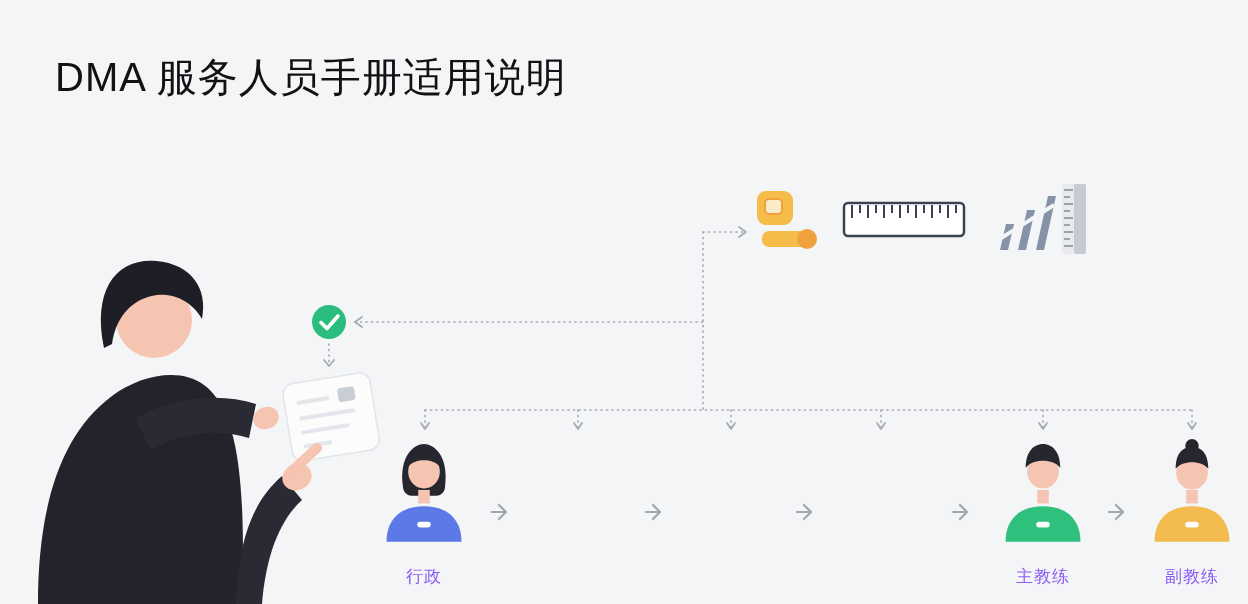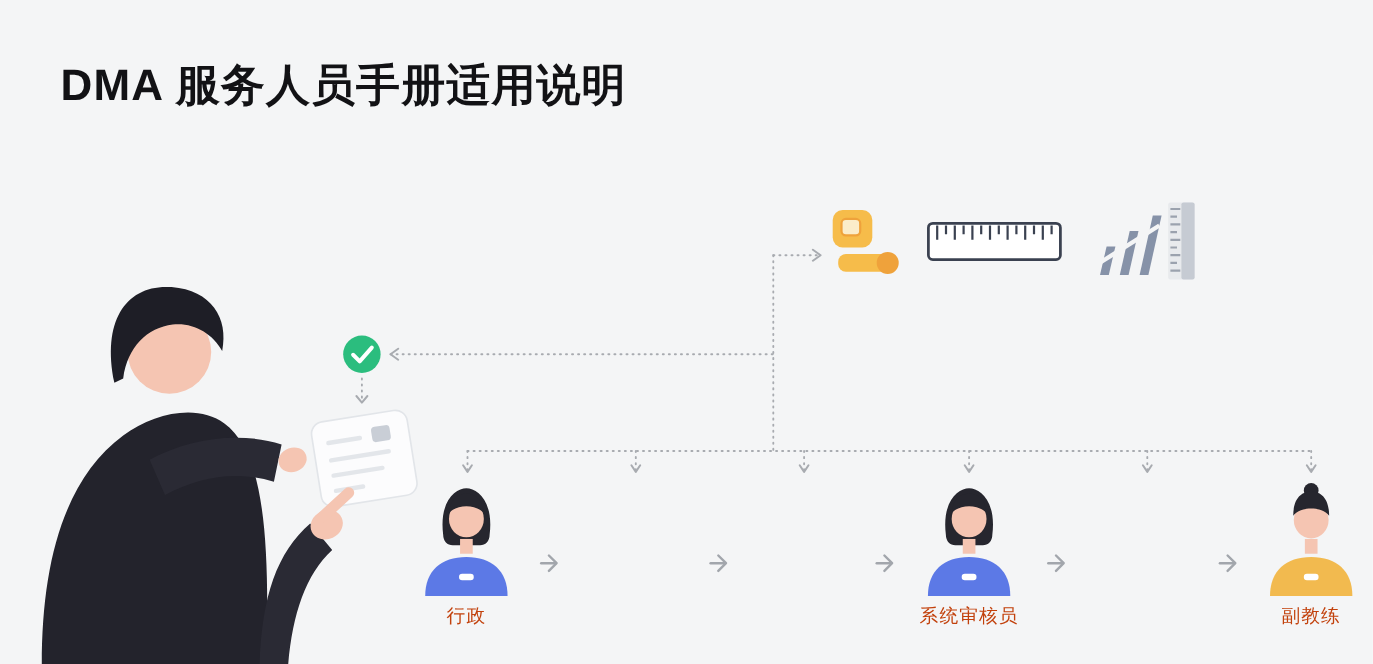--- a/index.html
+++ b/index.html
@@ -3,29 +3,29 @@
 <meta charset="utf-8">
 <style>
   html,body{margin:0;padding:0;}
   .stage{
     position:relative;width:1248px;height:604px;
     background:#F4F5F6;overflow:hidden;
     font-family:"Liberation Sans","DejaVu Sans",sans-serif;
   }
   .page-title{
     position:absolute;left:55px;top:50px;margin:0;
-    font-size:40px;font-weight:700;color:#121215;letter-spacing:1px;
+    font-size:40px;font-weight:400;color:#121215;letter-spacing:1px;
   }
   .scene{position:absolute;left:0;top:0;width:1248px;height:604px;}
   .role{
     position:absolute;top:436px;width:120px;text-align:center;
   }
   .role svg{display:block;margin:0 auto;width:96px;height:106px;}
   .role-label{
-    margin-top:6px;font-size:17px;color:#c2410c;letter-spacing:1px;
+    margin-top:23px;font-size:17px;color:#8b5cf6;letter-spacing:1px;
   }
 </style>
 </head>
 <body>
 
 <div class="stage">
 
   <h1 class="page-title">DMA 服务人员手册适用说明</h1>
 
   <svg class="scene" viewBox="0 0 1248 604">
@@ -134,32 +134,31 @@
       <ellipse cx="50" cy="37" rx="16.5" ry="17.5" fill="#F5C5B2"></ellipse>
       <path fill="#26262E" d="M34,31 C34,18 43,13 50,13 C57,13 66,18 66,31 C59,23 41,23 34,31 Z"></path>
       <path fill="#5C79E6" d="M11,110 C11,86 26,73 50,73 C74,73 89,86 89,110 Z"></path>
       <rect x="43" y="89" width="14" height="6" rx="3" fill="#FFFFFF"></rect>
     </svg>
     <div class="role-label">行政</div>
   </div>
 
 
 
-  <div class="role" style="left:821px">
+
+  <div class="role" style="left:983px">
     <svg viewBox="0 0 100 110">
-      <path fill="#26262E" d="M28,52 C24,20 40,8 50,8 C60,8 76,20 72,52 C72,58 68,62 63,62 L37,62 C32,62 28,58 28,52 Z"></path>
       <rect x="44" y="56" width="12" height="14" fill="#F5C5B2"></rect>
       <ellipse cx="50" cy="37" rx="16.5" ry="17.5" fill="#F5C5B2"></ellipse>
-      <path fill="#26262E" d="M34,31 C34,18 43,13 50,13 C57,13 66,18 66,31 C59,23 41,23 34,31 Z"></path>
-      <path fill="#5C79E6" d="M11,110 C11,86 26,73 50,73 C74,73 89,86 89,110 Z"></path>
+      <path fill="#26262E" d="M32,33 C32,14 42,8 50,8 C58,8 68,14 68,33 C61,23 39,23 32,33 Z"></path>
+      <path fill="#2EC07C" d="M11,110 C11,86 26,73 50,73 C74,73 89,86 89,110 Z"></path>
       <rect x="43" y="89" width="14" height="6" rx="3" fill="#FFFFFF"></rect>
     </svg>
-    <div class="role-label">系统审核员</div>
+    <div class="role-label">主教练</div>
   </div>
-
 
   <div class="role" style="left:1132px">
     <svg viewBox="0 0 100 110">
       <circle cx="50" cy="10" r="7" fill="#26262E"></circle>
       <rect x="44" y="56" width="12" height="14" fill="#F5C5B2"></rect>
       <ellipse cx="50" cy="38" rx="16.5" ry="17.5" fill="#F5C5B2"></ellipse>
       <path fill="#26262E" d="M33,34 C33,16 42,11 50,11 C58,11 67,16 67,34 C60,25 40,25 33,34 Z"></path>
       <path fill="#F2BA4F" d="M11,110 C11,86 26,73 50,73 C74,73 89,86 89,110 Z"></path>
       <rect x="43" y="89" width="14" height="6" rx="3" fill="#FFFFFF"></rect>
     </svg>

